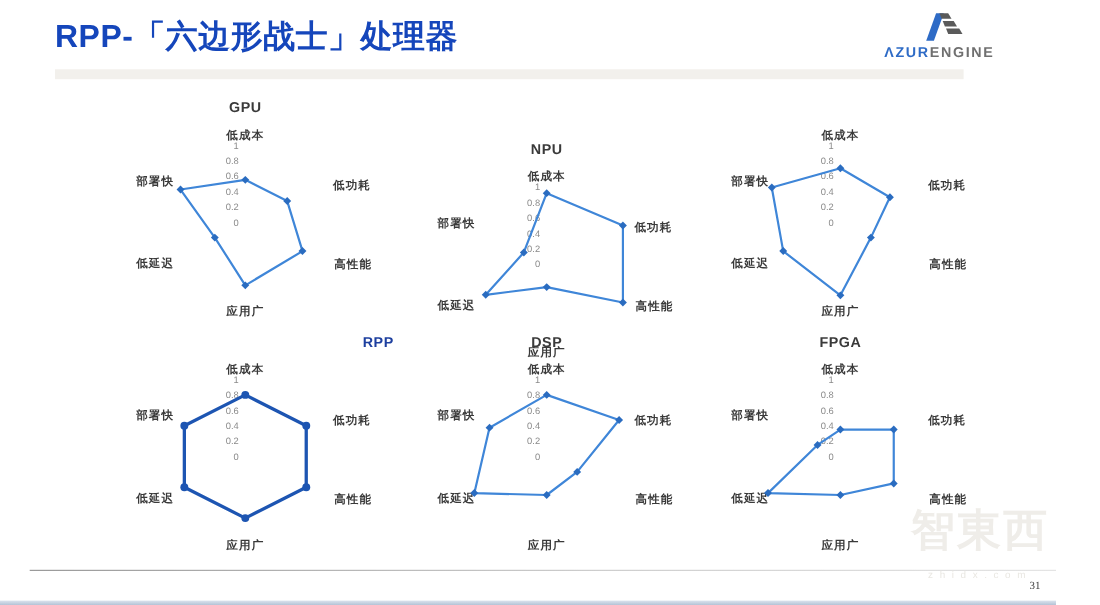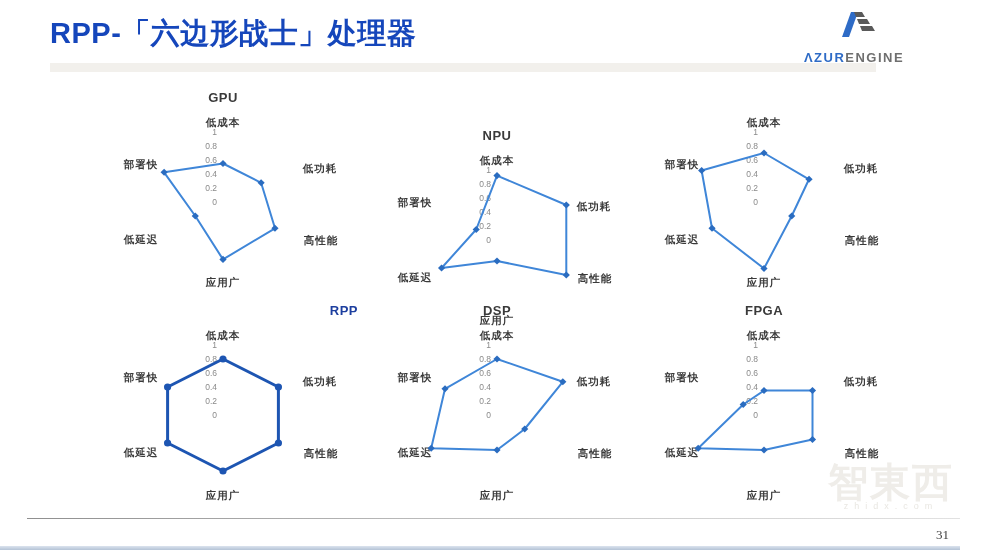--- a/index.html
+++ b/index.html
@@ -10,44 +10,44 @@
   
   #page-title{
     position:absolute;left:50px;top:14px;font-size:29px;font-weight:bold;
     color:#1546bb;letter-spacing:0.5px;white-space:nowrap;
   }
   #title-underline{
     position:absolute;left:50px;top:63px;width:826px;height:9px;background:#f2f0ec;
   }
   #logo{position:absolute;right:50px;top:8px;width:112px;text-align:center;}
   #logo-mark{display:block;margin:0 auto;}
-  #logo-text{font-size:13px;font-weight:600;letter-spacing:1.5px;margin-top:12px;white-space:nowrap;}
+  #logo-text{font-size:13px;font-weight:600;letter-spacing:1.5px;margin-top:2px;white-space:nowrap;}
   #logo-text .lg-blue{color:#2e6bc6;}
   #logo-text .lg-gray{color:#6f6f6f;}
   
   .chart-cell{position:absolute;width:270px;height:212px;}
   .chart-title{
     position:absolute;top:0;left:0;width:100%;height:20px;text-align:center;
     font-size:13px;font-weight:bold;color:#3a3a3a;letter-spacing:0.5px;
   }
   .chart-title.highlight{color:#1d3f9f;text-align:right;}
   .chart-svg{position:absolute;left:0;top:20px;}
   .axis-label{font-size:10.5px;font-weight:600;fill:#3a3a3a;letter-spacing:1px;}
   .tick-label{font-size:8.5px;fill:#8a8a8a;}
   
   #footer-line{
     position:absolute;left:27px;top:518px;width:962px;height:1px;
     background:linear-gradient(to right,#8f8f8f,#c9c9c9 55%,#e3e3e3);
   }
   #watermark{position:absolute;right:6px;top:462px;text-align:center;line-height:1;}
   #watermark-text{font-size:40px;font-weight:bold;color:#efede9;letter-spacing:2px;}
-  #watermark-sub{font-size:9px;color:#e9e7e2;letter-spacing:6px;margin-top:0;}
+  #watermark-sub{font-size:9px;color:#e9e7e2;letter-spacing:6px;margin-top:16px;}
   #page-number{
     position:absolute;left:936px;top:527px;font-family:"Liberation Serif",serif;
-    font-size:13px;color:#3d3d3d;
+    font-size:10px;color:#3d3d3d;
   }
   #bottom-strip{
     position:absolute;left:0;bottom:0;width:100%;height:4px;
     background:linear-gradient(to bottom,#dbe3ee,#b4c3d6);
   }
 </style>
 </head>
 <body>
 
 <div id="slide">

